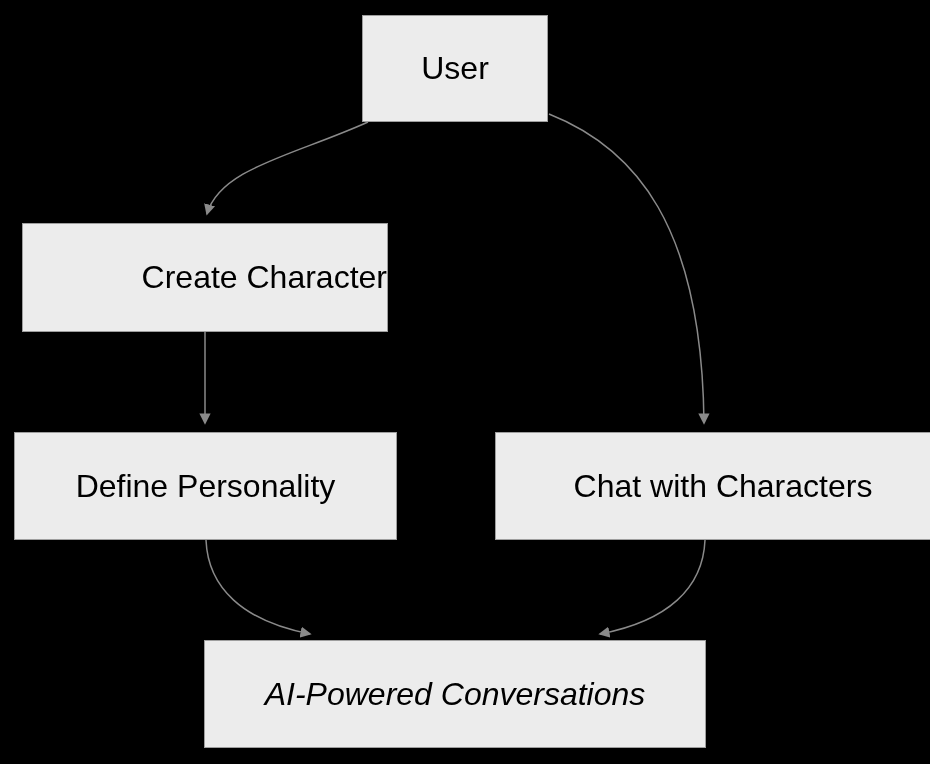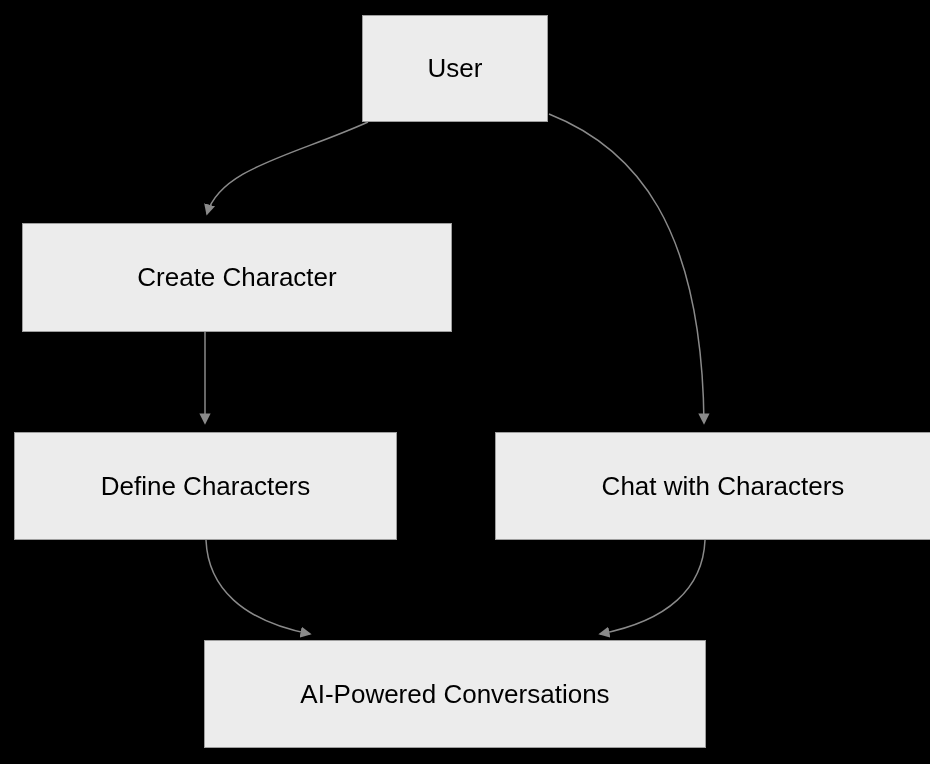--- a/index.html
+++ b/index.html
@@ -24,29 +24,29 @@
   }
   .node {
     position: absolute;
     z-index: 1;
     background: #ececec;
     border: 1px solid #9e9e9e;
     display: flex;
     align-items: center;
     justify-content: center;
     color: #000000;
-    font-size: 26px;
+    font-size: 32px;
     text-align: center;
     box-sizing: border-box;
   }
   #node-user                    { left: 362px; top: 15px;  width: 186px; height: 107px; }
-  #node-create-character        { left: 22px;  top: 223px; width: 430px; height: 109px; }
+  #node-create-character        { left: 22px;  top: 223px; width: 366px; height: 109px; justify-content: flex-end; }
   #node-define-personality      { left: 14px;  top: 432px; width: 383px; height: 108px; }
   #node-chat-with-characters    { left: 495px; top: 432px; width: 456px; height: 108px; }
-  #node-ai-powered-conversations{ left: 204px; top: 640px; width: 502px; height: 108px; }
+  #node-ai-powered-conversations{ left: 204px; top: 640px; width: 502px; height: 108px; font-style: italic; }
   .edge {
     fill: none;
     stroke: #8a8a8a;
     stroke-width: 1.5;
   }
 </style>
 </head>
 <body>
 
 <svg id="edges" viewBox="0 0 930 764" xmlns="http://www.w3.org/2000/svg">
@@ -64,21 +64,21 @@
 
 <div id="node-user" class="node">
   <span>User</span>
 </div>
 
 <div id="node-create-character" class="node">
   <span>Create Character</span>
 </div>
 
 <div id="node-define-personality" class="node">
-  <span>Define Characters</span>
+  <span>Define Personality</span>
 </div>
 
 <div id="node-chat-with-characters" class="node">
   <span>Chat with Characters</span>
 </div>
 
 <div id="node-ai-powered-conversations" class="node">
   <span>AI-Powered Conversations</span>
 </div>
 

